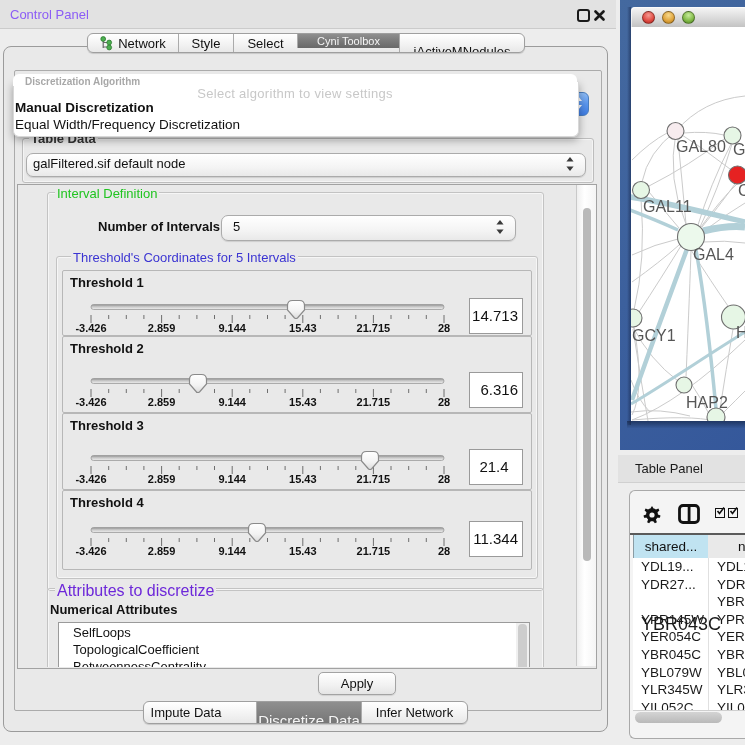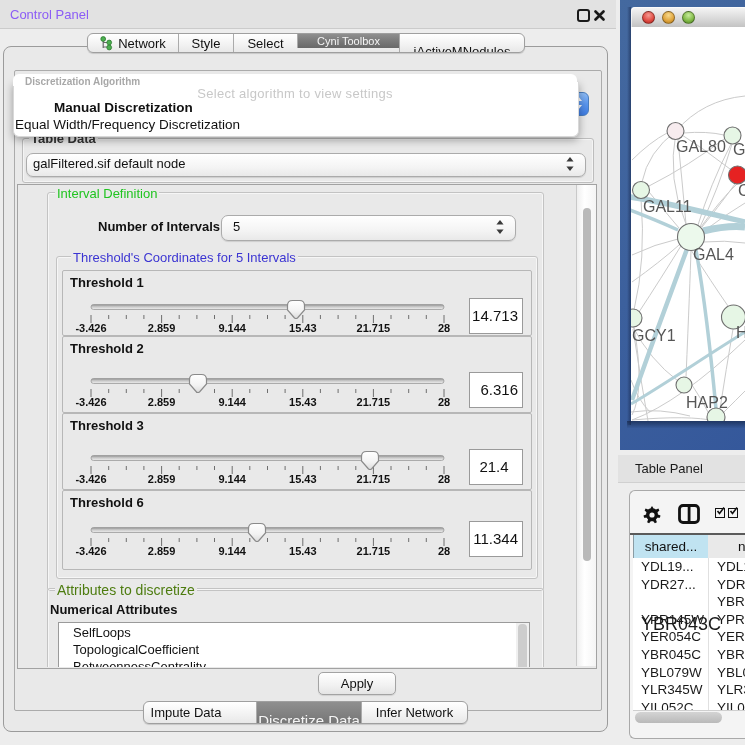--- a/index.html
+++ b/index.html
@@ -114,21 +114,21 @@
     <text x="28.0" y="70.0" font-size="11" font-weight="bold" fill="#111" text-anchor="middle" font-family="Liberation Sans">-3.426</text>
     <text x="98.6" y="70.0" font-size="11" font-weight="bold" fill="#111" text-anchor="middle" font-family="Liberation Sans">2.859</text>
     <text x="169.2" y="70.0" font-size="11" font-weight="bold" fill="#111" text-anchor="middle" font-family="Liberation Sans">9.144</text>
     <text x="239.8" y="70.0" font-size="11" font-weight="bold" fill="#111" text-anchor="middle" font-family="Liberation Sans">15.43</text>
     <text x="310.4" y="70.0" font-size="11" font-weight="bold" fill="#111" text-anchor="middle" font-family="Liberation Sans">21.715</text>
     <text x="381.0" y="70.0" font-size="11" font-weight="bold" fill="#111" text-anchor="middle" font-family="Liberation Sans">28</text>
     <path d="M298.5 43.5 Q298.5 38.5 303.5 38.5 L310.5 38.5 Q315.5 38.5 315.5 43.5 L315.5 48.0 L308.5 56.0 Q307 57.0 305.5 56.0 L298.5 48.0 Z" fill="url(#th2)" stroke="#8a8a8a" stroke-width="1.2"></path>
   </svg>
 <div class="abs" style="left:469px;top:449px;width:48px;height:34px;background:#fff;border:1px solid #9a9a9a;font-size:15px;color:#111;text-align:center;line-height:34px;padding-right:4px;">21.4</div>
 <div class="abs" style="left:62px;top:490px;width:468px;height:78px;border:1px solid #b7b7b7;border-radius:2px;background:#e9e9e9;"></div>
-<div class="abs" style="left:70px;top:495px;font-size:13px;font-weight:bold;color:#111;">Threshold 6</div>
+<div class="abs" style="left:70px;top:495px;font-size:13px;font-weight:bold;color:#111;">Threshold 4</div>
 <svg class="abs" style="left:63px;top:490px;" width="466" height="78">
     <defs>
       <linearGradient id="trk3" x1="0" y1="0" x2="0" y2="1">
         <stop offset="0" stop-color="#8e8e8e"></stop>
         <stop offset="0.45" stop-color="#c9c9c9"></stop>
         <stop offset="1" stop-color="#efefef"></stop>
       </linearGradient>
       <linearGradient id="th3" x1="0" y1="0" x2="0" y2="1">
         <stop offset="0" stop-color="#ffffff"></stop>
         <stop offset="0.6" stop-color="#f2f2f2"></stop>
@@ -141,21 +141,21 @@
     <text x="98.6" y="65.0" font-size="11" font-weight="bold" fill="#111" text-anchor="middle" font-family="Liberation Sans">2.859</text>
     <text x="169.2" y="65.0" font-size="11" font-weight="bold" fill="#111" text-anchor="middle" font-family="Liberation Sans">9.144</text>
     <text x="239.8" y="65.0" font-size="11" font-weight="bold" fill="#111" text-anchor="middle" font-family="Liberation Sans">15.43</text>
     <text x="310.4" y="65.0" font-size="11" font-weight="bold" fill="#111" text-anchor="middle" font-family="Liberation Sans">21.715</text>
     <text x="381.0" y="65.0" font-size="11" font-weight="bold" fill="#111" text-anchor="middle" font-family="Liberation Sans">28</text>
     <path d="M185.5 38.5 Q185.5 33.5 190.5 33.5 L197.5 33.5 Q202.5 33.5 202.5 38.5 L202.5 43.0 L195.5 51.0 Q194 52.0 192.5 51.0 L185.5 43.0 Z" fill="url(#th3)" stroke="#8a8a8a" stroke-width="1.2"></path>
   </svg>
 <div class="abs" style="left:469px;top:521px;width:48px;height:34px;background:#fff;border:1px solid #9a9a9a;font-size:15px;color:#111;text-align:right;line-height:34px;padding-right:4px;">11.344</div>
 <div class="abs" style="left:17px;top:580px;width:578px;height:87px;overflow:hidden;">
 <div class="abs" style="left:30px;top:8px;width:495px;height:130px;border:1px solid #c3c3c3;border-radius:3px;box-shadow:inset 0 0 0 1px #f6f6f6;"></div>
-<div class="abs" style="left:38px;top:2px;font-size:14px;color:#4d7c0f;background:#e9e9e9;padding:0 2px;">Attributes to discretize</div>
+<div class="abs" style="left:38px;top:2px;font-size:16px;color:#6d28d9;background:#e9e9e9;padding:0 2px;">Attributes to discretize</div>
 <div class="abs" style="left:33px;top:22px;font-size:13px;font-weight:bold;color:#111;">Numerical Attributes</div>
 <div class="abs" style="left:41px;top:42px;width:457px;height:60px;background:#fff;border:1px solid #9a9a9a;font-size:13px;color:#111;">
       <div style="position:absolute;left:14px;top:2px;">SelfLoops</div>
       <div style="position:absolute;left:14px;top:19px;">TopologicalCoefficient</div>
       <div style="position:absolute;left:14px;top:36px;">BetweennessCentrality</div>
     </div>
 <div class="abs" style="left:499px;top:42px;width:13px;height:60px;background:#f0f0f0;border:1px solid #9a9a9a;border-left:none;">
       <div style="position:absolute;left:2px;top:1px;width:9px;height:57px;background:#cdcdcd;border-radius:4px;"></div>
     </div>
 </div>
@@ -174,21 +174,21 @@
 </div>
 <div class="abs" style="left:143px;top:701px;width:323px;height:21px;border:1px solid #9f9f9f;border-radius:6px;background:linear-gradient(#ffffff,#f3f3f3 55%,#e8e8e8);box-shadow:0 1px 1px rgba(0,0,0,0.15);overflow:hidden;display:flex;">
 <div style="display:flex;align-items:center;justify-content:center;width:92px;height:21px;box-sizing:border-box;color:#111;font-size:13px;">Impute Data</div>
 <div style="display:flex;align-items:center;justify-content:center;width:115px;height:36px;box-sizing:border-box;border-left:1px solid #ababab;background:linear-gradient(#8f8f8f,#7a7a7a 50%,#696969);color:#f5f5f5;font-size:15px;margin-left:28px;">Discretize Data</div>
 <div style="display:flex;align-items:center;justify-content:center;width:116px;height:21px;box-sizing:border-box;border-left:1px solid #ababab;color:#111;font-size:13px;">Infer Network</div>
 </div>
 <div class="abs" style="left:13px;top:82px;width:564px;height:54px;background:#fff;border-radius:0 0 6px 6px;border:1px solid #d8d8d8;border-top:none;box-shadow:0 3px 8px rgba(0,0,0,0.35);"></div>
 <div class="abs" style="left:13px;top:74px;width:564px;height:12px;background:#fff;border-radius:6px 6px 0 0;"></div>
 <div class="abs" style="left:13px;top:86px;width:564px;text-align:center;font-size:13px;color:#c8c8c8;letter-spacing:0.3px;">Select algorithm to view settings</div>
 <div class="abs" style="left:25px;top:76px;font-size:10px;font-weight:bold;color:#a8a8a8;">Discretization Algorithm</div>
-<div class="abs" style="left:15px;top:100px;font-size:13.5px;font-weight:bold;color:#111;padding-left:39px;">Manual Discretization</div>
+<div class="abs" style="left:15px;top:100px;font-size:13.5px;font-weight:bold;color:#111;">Manual Discretization</div>
 <div class="abs" style="left:15px;top:117px;font-size:13.5px;color:#111;">Equal Width/Frequency Discretization</div>
 <div class="abs" style="left:620px;top:0px;width:125px;height:450px;background:linear-gradient(135deg,#44699f,#35589b);"></div>
 <div class="abs" style="left:631px;top:7px;width:114px;height:20px;background:linear-gradient(#f6f6f6,#d3d3d3 70%,#c3c3c3);border-bottom:1px solid #8e8e8e;border-radius:4px 0 0 0;box-shadow:inset 1px 1px 0 rgba(255,255,255,0.6);"></div>
 <div class="abs" style="left:642.0px;top:11.0px;width:11px;height:11px;border-radius:50%;background:radial-gradient(circle at 50% 30%,#f59a93,#df4a41 60%,#9e1f1a);border:0.5px solid rgba(0,0,0,0.35);"></div>
 <div class="abs" style="left:662.0px;top:11.0px;width:11px;height:11px;border-radius:50%;background:radial-gradient(circle at 50% 30%,#f7d98c,#dfa33b 60%,#a06d14);border:0.5px solid rgba(0,0,0,0.35);"></div>
 <div class="abs" style="left:682.0px;top:11.0px;width:11px;height:11px;border-radius:50%;background:radial-gradient(circle at 50% 30%,#c7eb9a,#7fb845 60%,#47761f);border:0.5px solid rgba(0,0,0,0.35);"></div>
 <div class="abs" style="left:631px;top:27px;width:114px;height:394px;background:#fff;overflow:hidden;">
 <svg width="114" height="394" viewBox="631 27 114 394">
 <path d="M745,96 Q703,100 676,131" stroke="#cbcbcb" stroke-width="1" fill="none"></path>
 <path d="M676,131 Q648,152 642,182" stroke="#cbcbcb" stroke-width="1" fill="none"></path>

